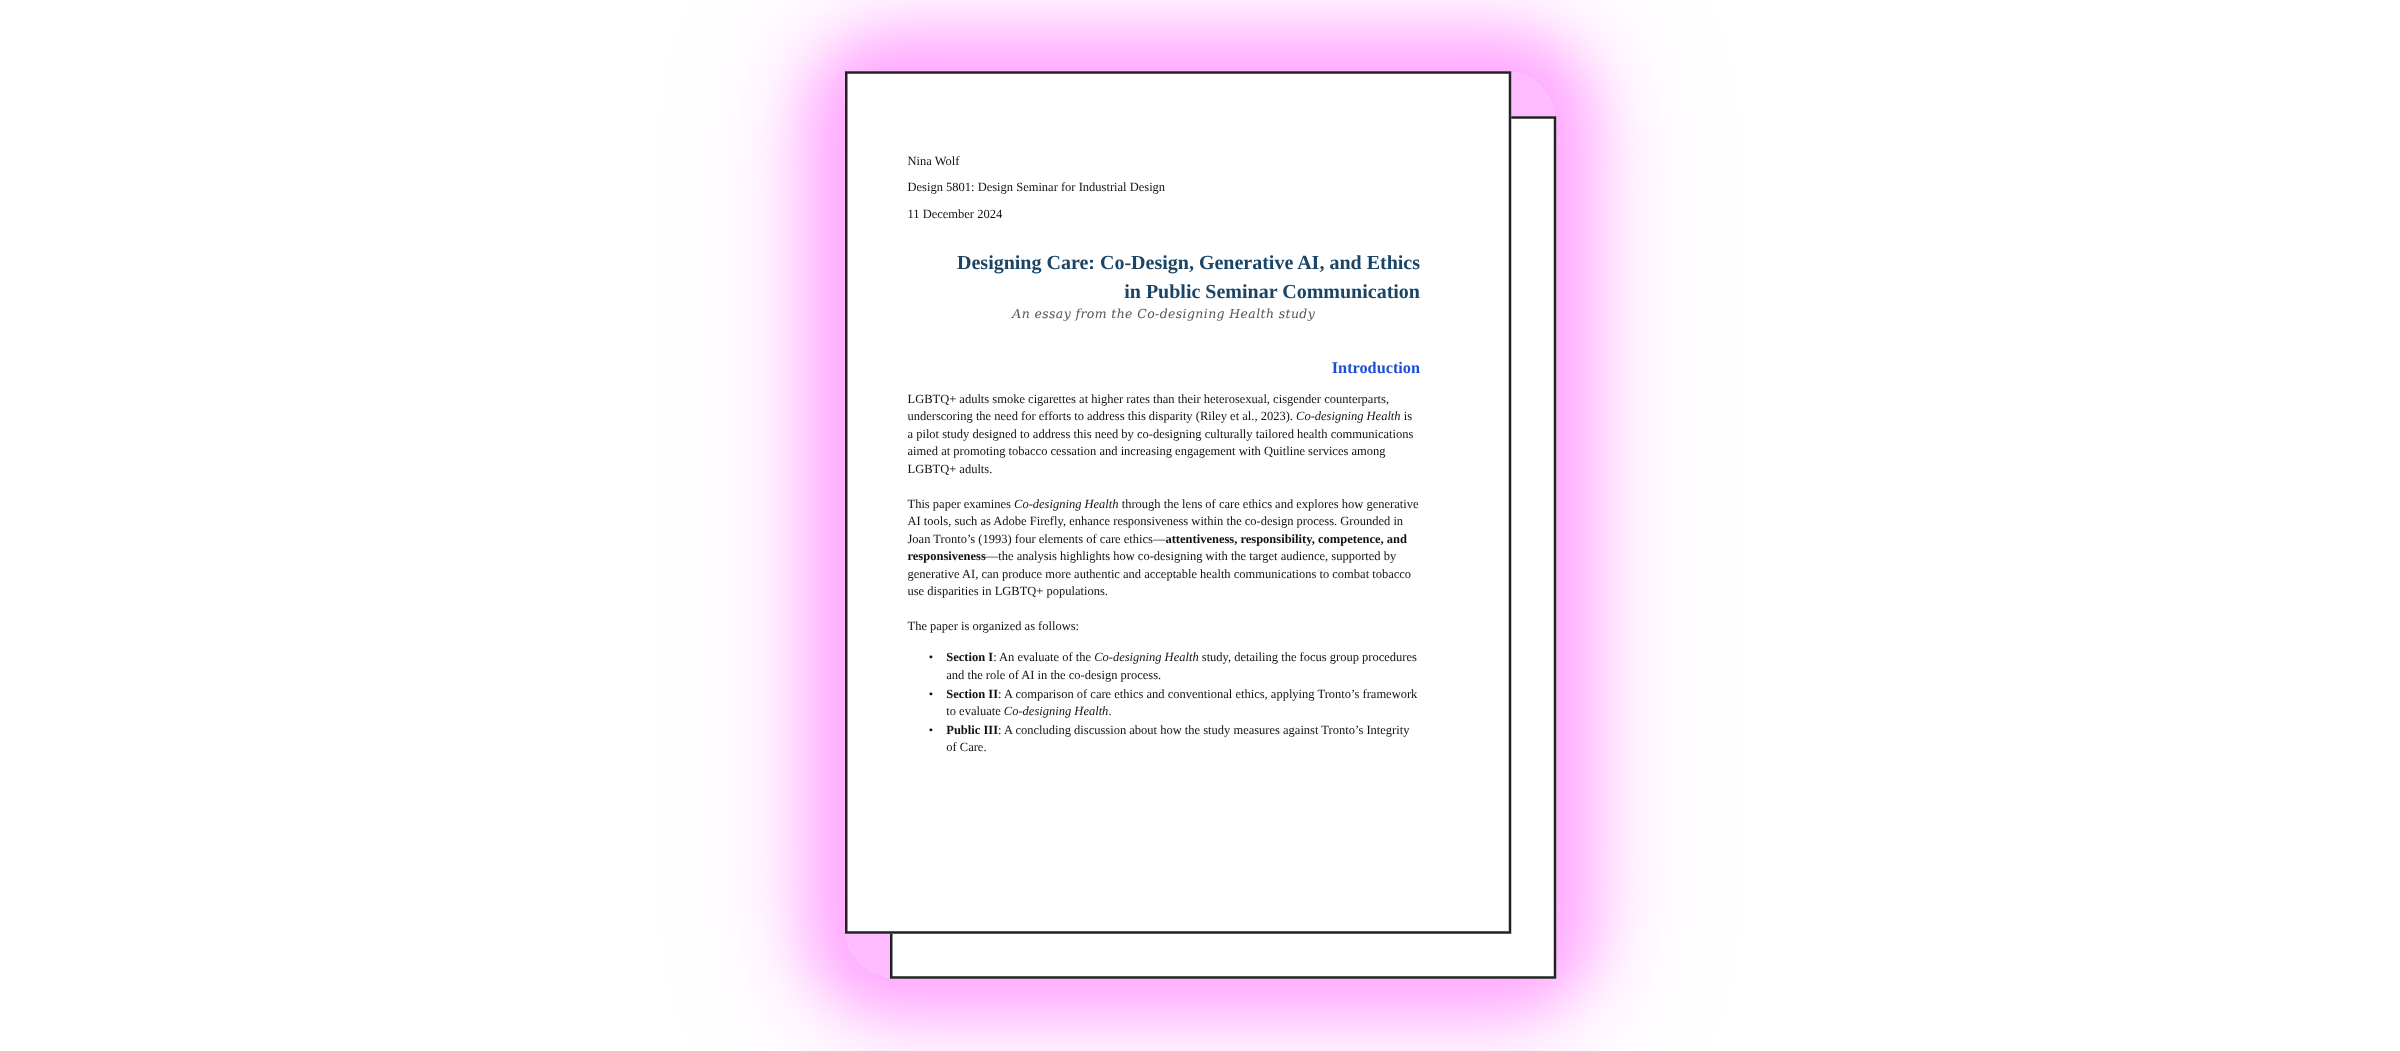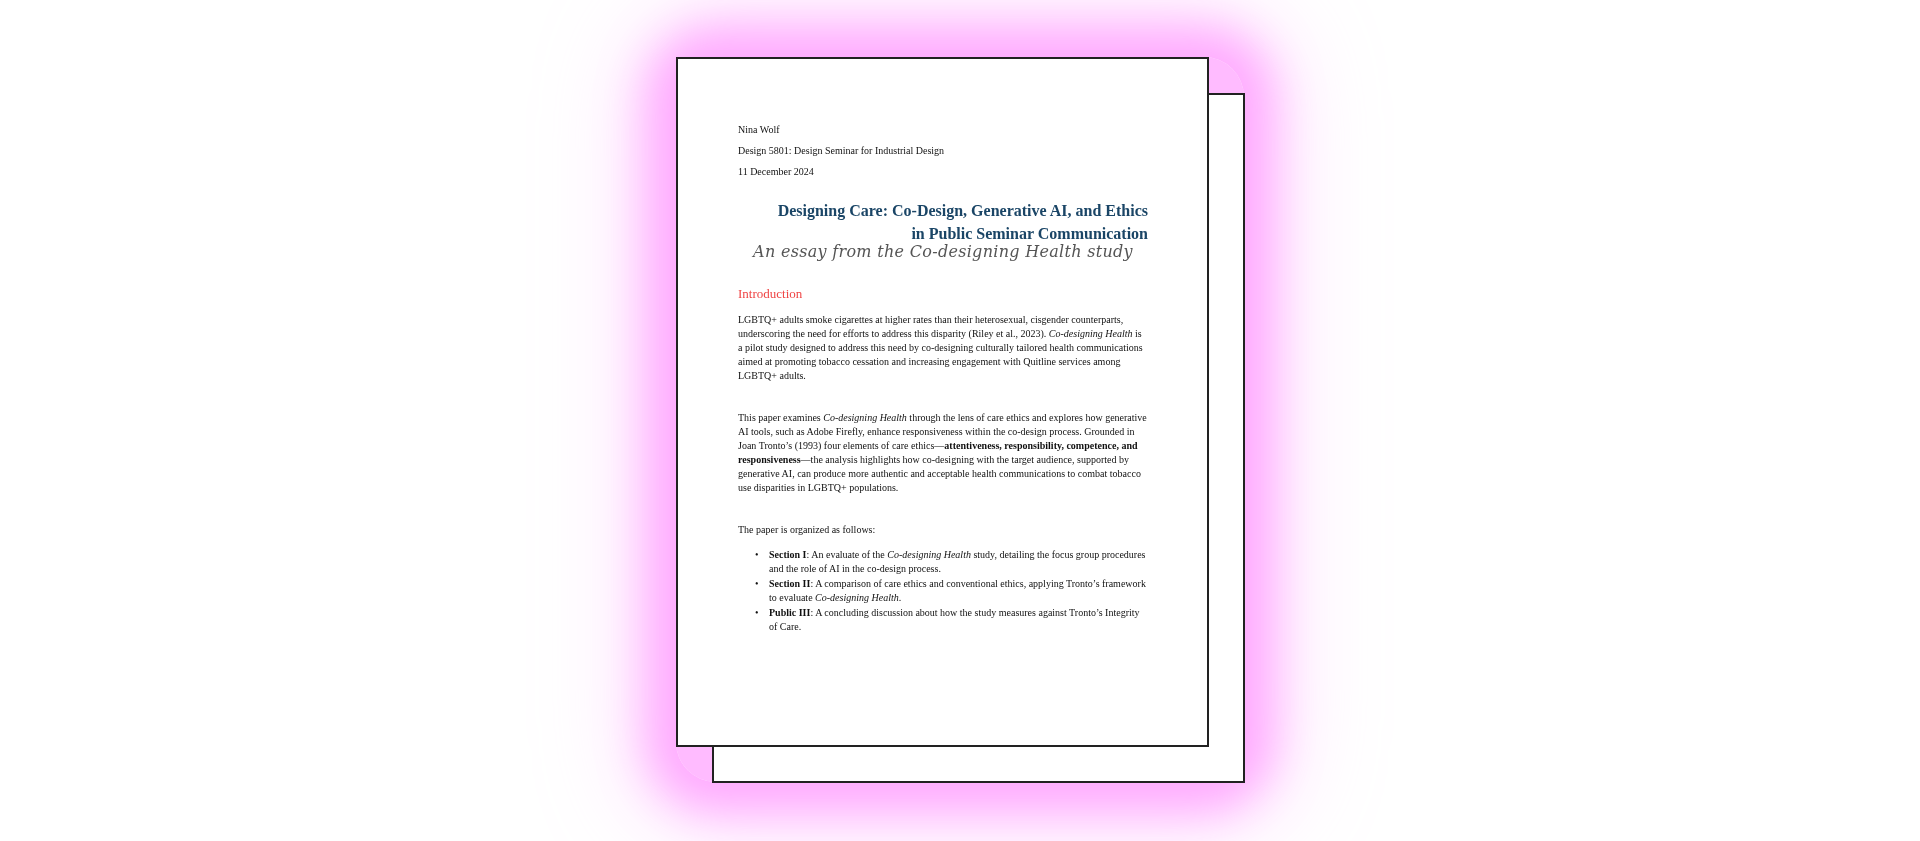--- a/index.html
+++ b/index.html
@@ -38,21 +38,21 @@
     height: 690px;
   }
   .page-front {
     left: 676px;
     top: 57px;
     width: 533px;
     height: 690px;
   }
   .content {
     position: absolute;
-    left: 60px;
+    left: 48px;
     top: 60px;
     width: 410px;
     font-family: "Liberation Serif", "DejaVu Serif", serif;
     color: #111111;
     font-size: 10px;
   }
   .meta-line {
     height: 21px;
     line-height: 21px;
     font-size: 10px;
@@ -65,41 +65,42 @@
     font-weight: bold;
     font-size: 16px;
     line-height: 23px;
     color: #1a4566;
   }
   .subtitle {
     margin: 0;
     text-align: center;
     font-family: "DejaVu Serif", serif;
     font-style: italic;
-    font-size: 16px;
+    font-size: 10px;
     line-height: 14px;
     letter-spacing: 0.3px;
     color: #555555;
   }
   .section-heading {
     margin: 27px 0 0 0;
     font-family: "Liberation Serif", serif;
-    font-weight: normal;
+    font-weight: bold;
     font-size: 13px;
     line-height: 16px;
-    color: #ef4444;
+    color: #1d4ed8;
+    text-align: right;
   }
   .para {
     margin: 11px 0 0 0;
     font-size: 10px;
     line-height: 14px;
     text-align: left;
     color: #111;
   }
-  .para + .para { margin-top: 28px; }
+  .para + .para { margin-top: 14px; }
   .outline {
     list-style: none;
     margin: 11px 0 0 0;
     padding: 0 0 0 31px;
   }
   .outline li {
     position: relative;
     font-size: 10px;
     line-height: 14px;
     margin: 0 0 1px 0;

